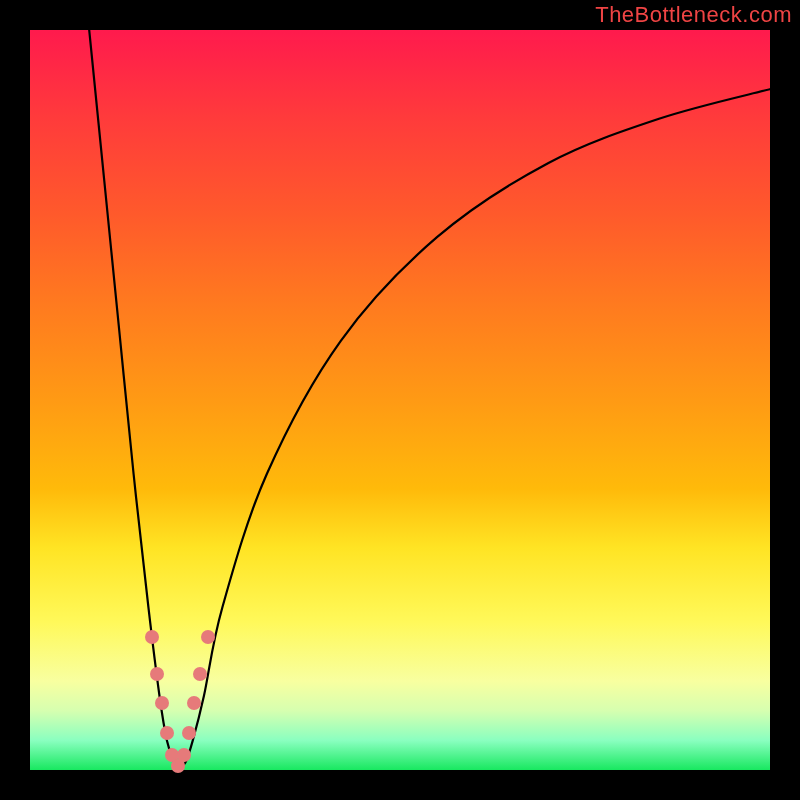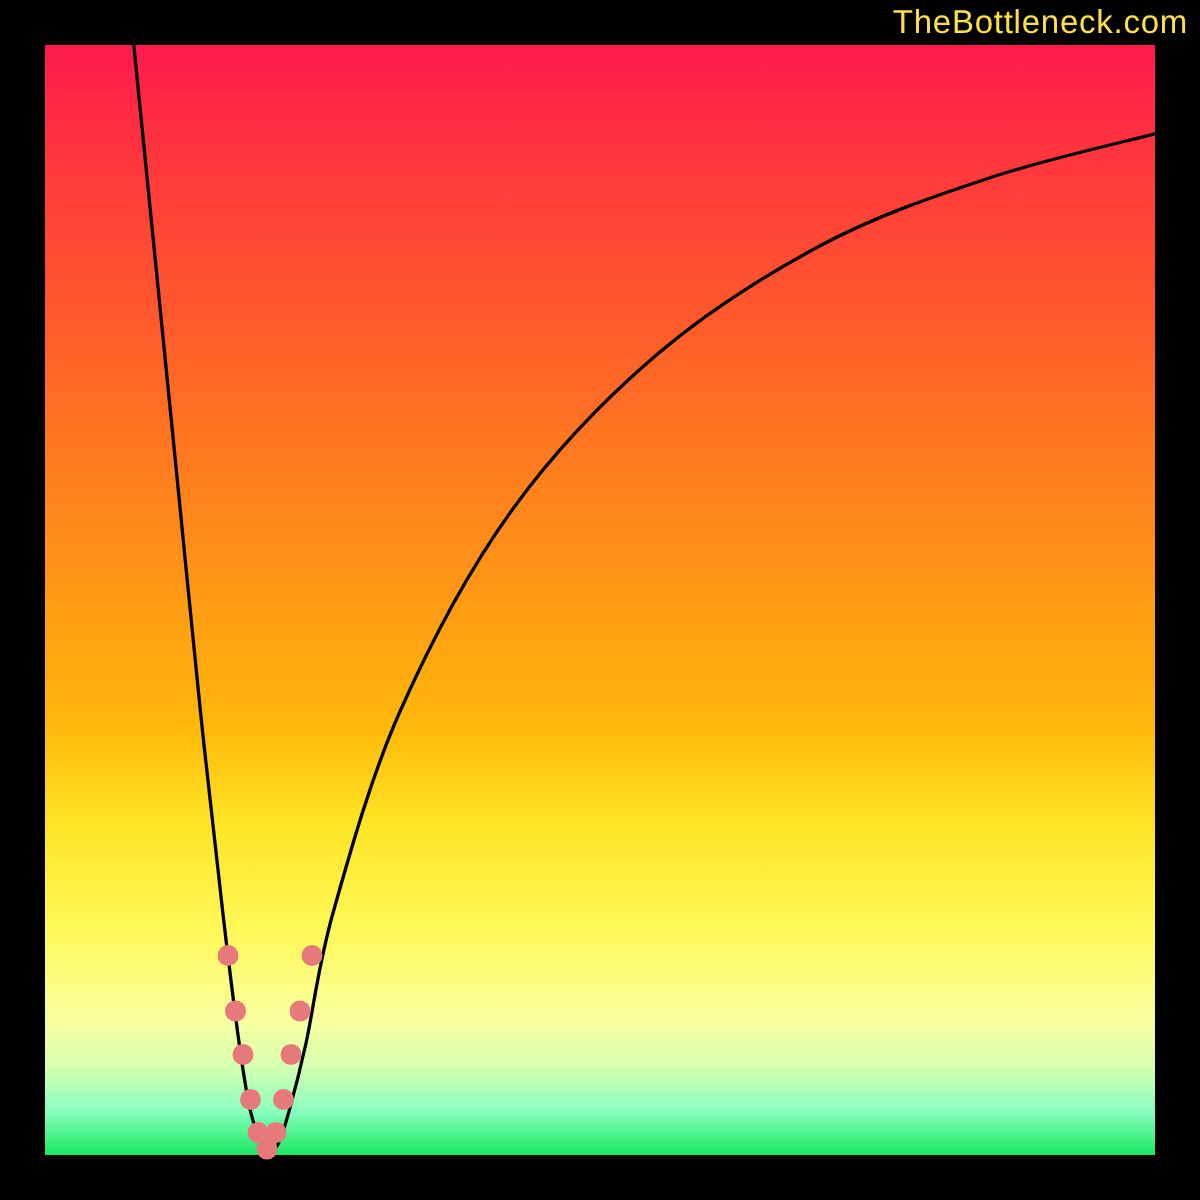--- a/index.html
+++ b/index.html
@@ -46,21 +46,21 @@
     left: 0;
     top: 0;
     width: 740px;
     height: 740px;
     pointer-events: none;
   }
   .watermark {
     position: absolute;
     top: 2px;
     right: 8px;
-    color: #fde047;
+    color: #ef4444;
     font-size: 22px;
     letter-spacing: 0.5px;
     pointer-events: none;
     user-select: none;
   }
   .marker {
     position: absolute;
     width: 14px;
     height: 14px;
     margin-left: -7px;

